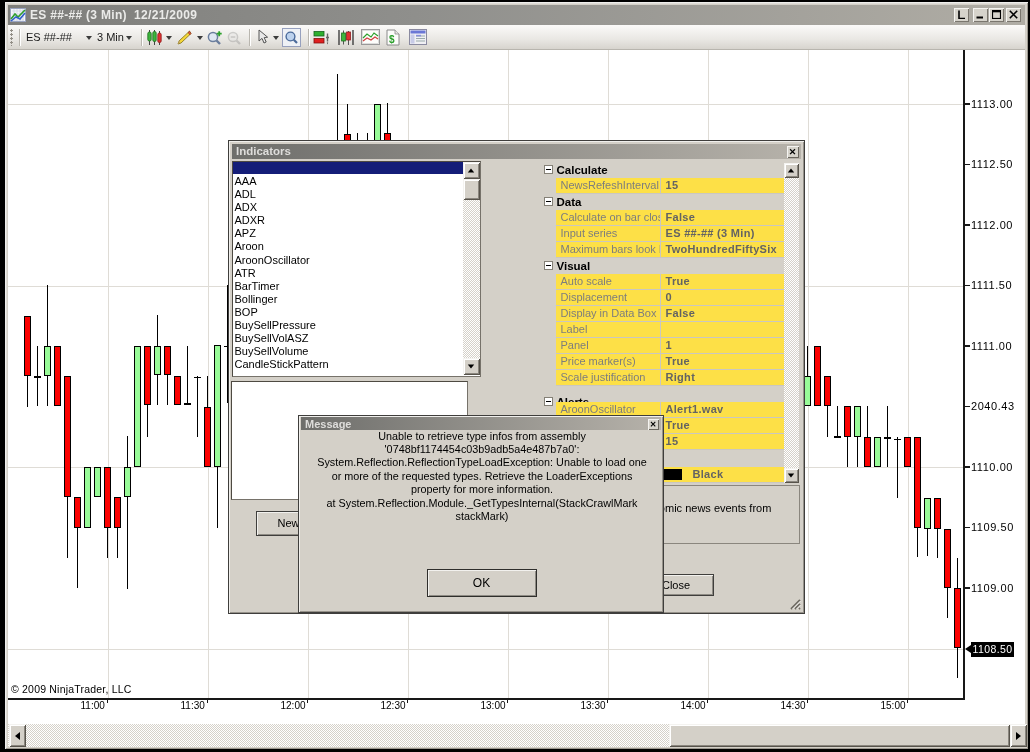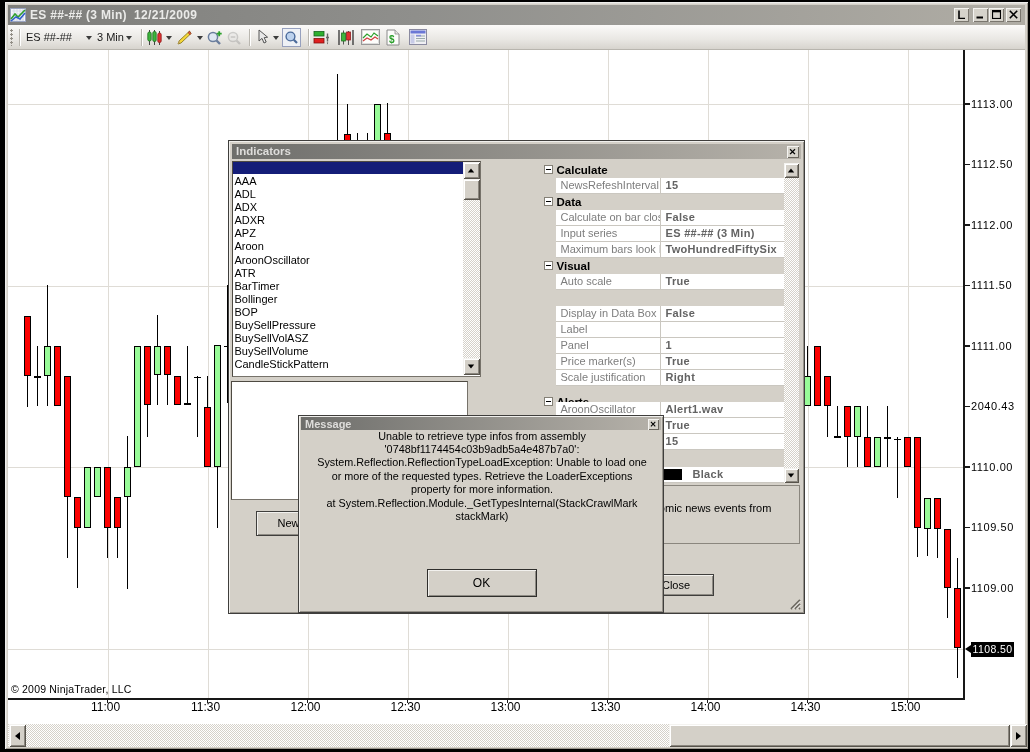--- a/index.html
+++ b/index.html
@@ -23,21 +23,21 @@
 .gh{position:absolute;left:0;width:955px;height:1px;background:#dfdcd6}
 #axline{position:absolute;left:955px;top:0;width:1.5px;height:648.5px;background:#181818}
 #botline{position:absolute;left:0;top:648px;width:957px;height:1.5px;background:#181818}
 .wk{position:absolute;width:1px;background:#000}
 .cr{position:absolute;width:7px;background:#fb0000;border:1px solid #000}
 .cg{position:absolute;width:7px;background:#98fb98;border:1px solid #000}
 .dash{position:absolute;width:7px;height:1.6px;background:#000}
 .ptick{position:absolute;left:955px;width:7px;height:1.5px;background:#181818}
 .plab{position:absolute;left:963px;font-size:11px;letter-spacing:0.55px;color:#000;white-space:nowrap}
 .ttick{position:absolute;top:648px;width:1px;height:5px;background:#181818}
-.tlab{position:absolute;top:650px;width:50px;text-align:center;font-size:12px;color:#000}
+.tlab{position:absolute;top:650px;width:50px;text-align:left;font-size:10px;color:#000}
 #lastp{position:absolute;left:963px;top:592px;width:43px;height:14.5px;background:#000;color:#fff;
  font-size:10.5px;letter-spacing:0.4px;text-align:center;line-height:14.5px}
 #lastp:before{content:"";position:absolute;left:-6px;top:3.2px;border-top:4px solid transparent;
  border-bottom:4px solid transparent;border-right:6px solid #000}
 #copyr{position:absolute;left:3px;top:633px;font-size:10.5px;letter-spacing:0.2px;color:#000}
 #hscroll{position:absolute;left:3px;top:722px;width:1017px;height:23px;
  background-image:conic-gradient(#fff 25%,#d5d1c9 0 50%,#fff 0 75%,#d5d1c9 0);background-size:2px 2px}
 .sbtn{position:absolute;top:0;width:17px;height:23px;background:#d4d0c8;
  box-shadow:inset 1px 1px 0 #f4f3f0,inset -1px -1px 0 #57534b,inset 2px 2px 0 #fff,inset -2px -2px 0 #8a867e;
  display:flex;align-items:center;justify-content:center}
@@ -65,21 +65,21 @@
  display:flex;align-items:center;justify-content:center}
 .btn{position:absolute;background:#d4d0c8;border:1px solid #3f3e3c;
  box-shadow:inset 1px 1px 0 #f2f1ee,inset -1px -1px 0 #8e8b84;
  font-size:11px;color:#000;display:flex;align-items:center;justify-content:center}
 #pgrid{position:absolute;left:312.5px;top:20.5px;width:242px;height:321.5px;background:#d4d0c8;overflow:hidden}
 .pgcat{position:absolute;left:0;width:242px;background:#d4d0c8;font-size:11.5px;color:#000;
  display:flex;align-items:center}
 .pgbox{width:9px;height:9px;border:1px solid #848076;background:#fff;
  margin:0 4px 0 2px;display:inline-block;position:relative}
 .pgminus{position:absolute;left:1px;top:3px;width:5px;height:1px;background:#000}
-.pgrow{position:absolute;left:14px;width:228px;background:#ffffff;display:flex}
+.pgrow{position:absolute;left:14px;width:228px;background:#fde047;display:flex}
 .pgname{width:105px;font-size:11px;color:#7d7d7d;padding:1.5px 0 0 5px;border-right:1px solid #cac7c0;
  border-bottom:1px solid #cac7c0;overflow:hidden;white-space:nowrap}
 .pgval{flex:1;font-size:11px;color:#636363;padding:1.5px 0 0 5px;border-bottom:1px solid #cac7c0;
  overflow:hidden;white-space:nowrap;position:relative}
 .pgval b{letter-spacing:0.3px}
 .swatch{position:absolute;left:2px;top:2px;width:19px;height:11px;background:#000}
 #msgtxt{position:absolute;left:4px;top:13.5px;width:358px;font-size:10.8px;line-height:13.4px;color:#000;text-align:center}
 </style></head>
 <body>
 <div id="win">
@@ -401,20 +401,24 @@
 <div class="pgcat" style="top:96.0px;height:16px">
         <span class="pgbox">
           <span class="pgminus"></span>
         </span>
         <b>Visual</b>
       </div>
 <div class="pgrow" style="top:112.0px;height:16px">
         <div class="pgname">Auto scale</div>
         <div class="pgval"><b>True</b></div>
       </div>
+<div class="pgrow" style="top:128.0px;height:16px">
+        <div class="pgname">Displacement</div>
+        <div class="pgval"><b>0</b></div>
+      </div>
 <div class="pgrow" style="top:144.0px;height:16px">
         <div class="pgname">Display in Data Box</div>
         <div class="pgval"><b>False</b></div>
       </div>
 <div class="pgrow" style="top:160.0px;height:16px">
         <div class="pgname">Label</div>
         <div class="pgval"><b></b></div>
       </div>
 <div class="pgrow" style="top:176.0px;height:16px">
         <div class="pgname">Panel</div>

